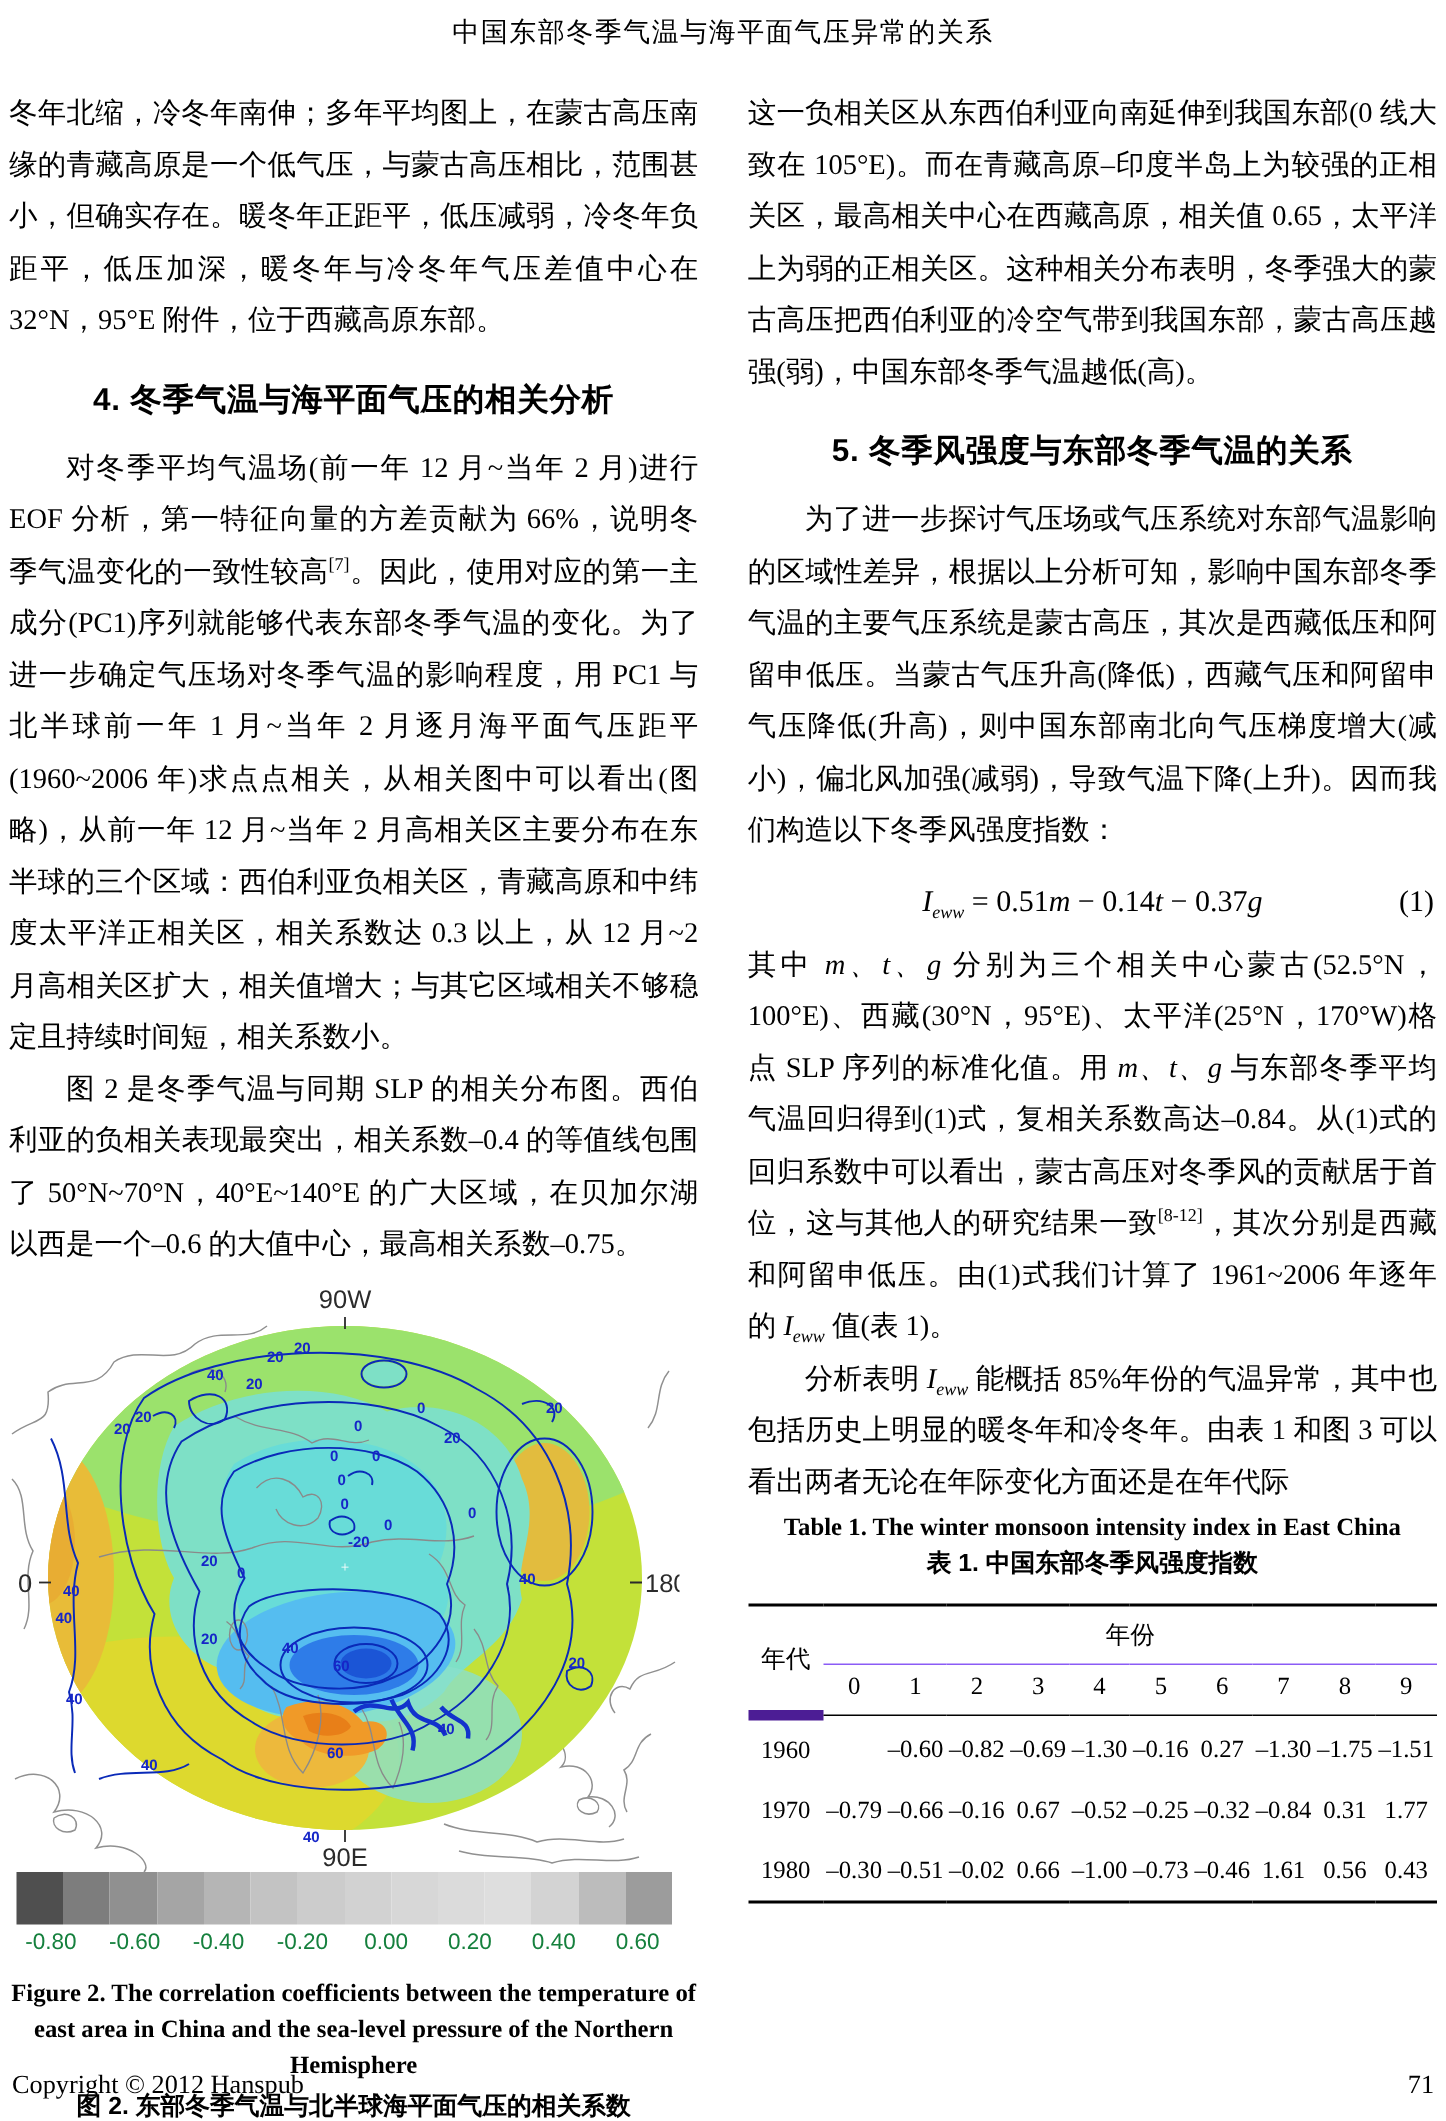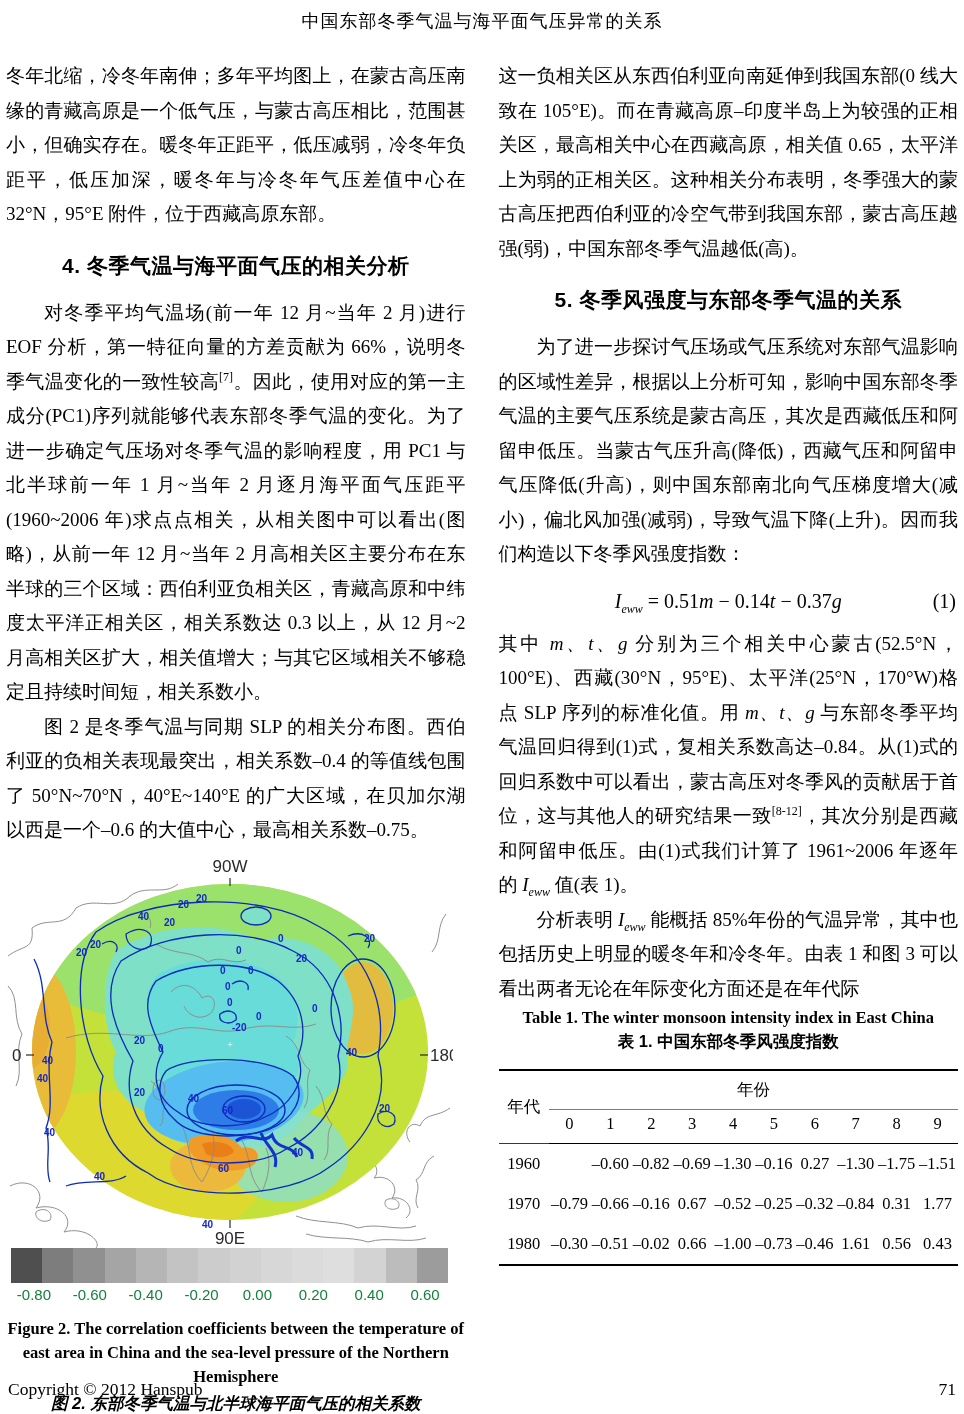--- a/index.html
+++ b/index.html
@@ -19,35 +19,35 @@
   .fig{margin-top:8px;}
   .map-svg{display:block;width:447px;height:392px;}
   .cbar{display:flex;height:35px;width:437px;margin-left:5px;}
   .cbar div{flex:1 1 0;}
   .cbar-ticks{display:flex;width:447px;margin-top:3px;
               font-family:"Liberation Sans","DejaVu Sans",sans-serif;font-size:15px;color:#15803d;}
   .cbar-ticks span{flex:1 1 0;text-align:center;}
   .figcap{margin-top:14px;text-align:center;}
   .figcap .en{font-weight:bold;font-size:16.5px;line-height:24px;}
   .figcap .zh{font-weight:bold;font-size:16.5px;margin-top:4px;
-              font-family:"Liberation Sans","DejaVu Sans",sans-serif;font-style:italic;}
+              font-family:"Liberation Sans","DejaVu Sans",sans-serif;}
   
   .eq{position:relative;font-size:20px;text-align:center;margin:18px 0 14px;}
   .eq .body-eq{font-style:italic;font-family:"Liberation Serif",serif;}
   .eq .num{position:absolute;right:2px;top:0;font-style:normal;}
   
   .tbl-title{text-align:center;font-weight:bold;margin-top:2px;}
   .tbl-title .en{font-size:16.5px;}
   .tbl-title .zh{font-size:16.5px;margin-top:3px;
                  font-family:"Liberation Sans","DejaVu Sans",sans-serif;}
   table.idx{width:100%;border-collapse:collapse;margin-top:16px;font-size:16.5px;
             border-top:2px solid #000;border-bottom:2px solid #000;}
   table.idx th,table.idx td{text-align:center;font-weight:normal;padding:8px 0;}
   th.grp{border-bottom:1px solid #8b5cf6;padding:7px 0 5px;}
-  th.rowlab{border-bottom:1px solid #4c1d95;width:11%;}
+  th.rowlab{border-bottom:7px solid #4c1d95;width:11%;}
   tr.digits th{border-bottom:1px solid #000;padding:4px 0 9px;}
   table.idx td{padding:10px 0;}
   td.decade{width:11%;}
   
   .footer{position:absolute;left:8px;right:8px;bottom:14px;display:flex;
           justify-content:space-between;font-size:17.5px;}
   
   .clabel{font:bold 10px "Liberation Sans","DejaVu Sans",sans-serif;fill:#1626c8;}
   .axlabel{font:17px "Liberation Sans","DejaVu Sans",sans-serif;fill:#2b2b2b;}
   .tick{stroke:#2b2b2b;stroke-width:1.2;}

